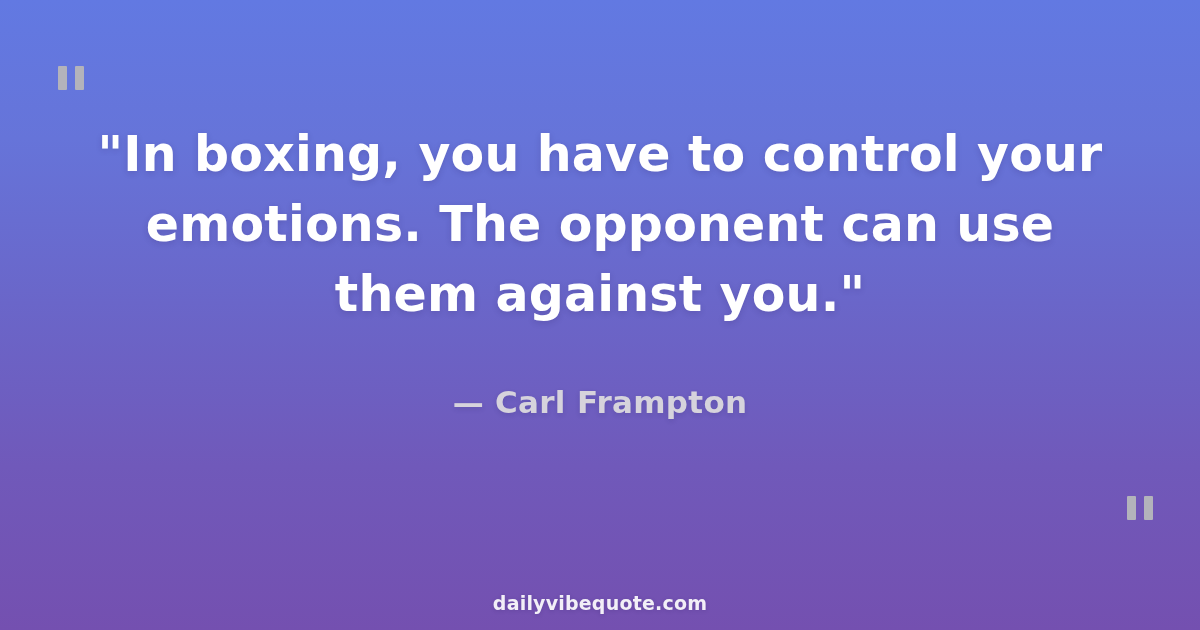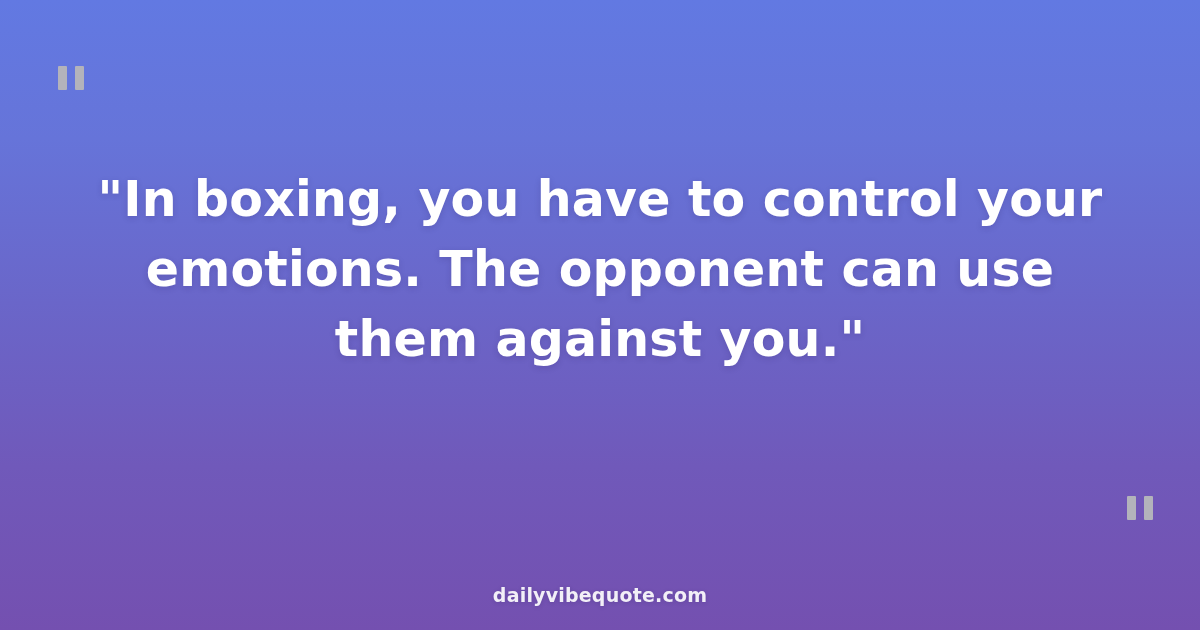--- a/index.html
+++ b/index.html
@@ -81,21 +81,21 @@
     font-weight: 700;
     letter-spacing: 0.3px;
     text-shadow: 0 2px 5px rgba(40, 30, 90, 0.16);
   }
 
   
   .footer {
     position: absolute;
     left: 0;
     right: 0;
-    bottom: 24px;
+    bottom: 16px;
     text-align: center;
   }
   .site-name {
     color: #f2eff7;
     font-size: 19px;
     font-weight: 700;
     letter-spacing: 0.2px;
     text-shadow: 0 1px 4px rgba(40, 30, 90, 0.2);
   }
 </style>
@@ -104,20 +104,21 @@
 
 <div class="quote-card">
 
   <div class="quote-mark top-left">
     <span class="bar"></span>
     <span class="bar"></span>
   </div>
 
   <div class="content">
     <p class="quote-text">"In boxing, you have to control your emotions. The opponent can use them against you."</p>
+    <p class="attribution">— Carl Frampton</p>
   </div>
 
   <div class="quote-mark bottom-right">
     <span class="bar"></span>
     <span class="bar"></span>
   </div>
 
   <div class="footer">
     <span class="site-name">dailyvibequote.com</span>
   </div>

